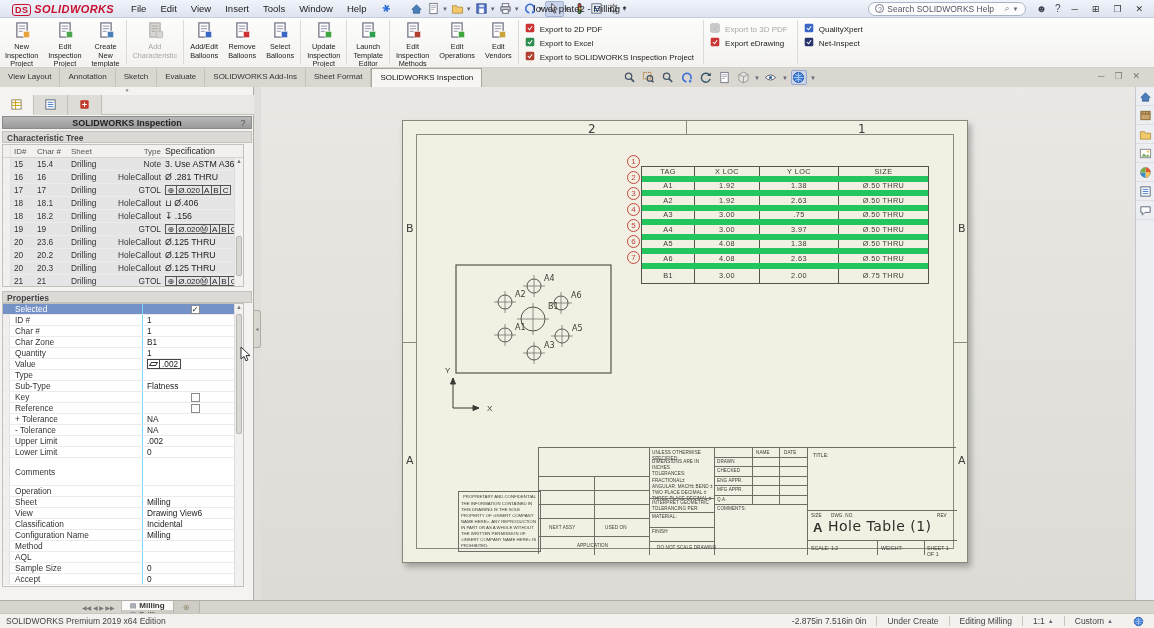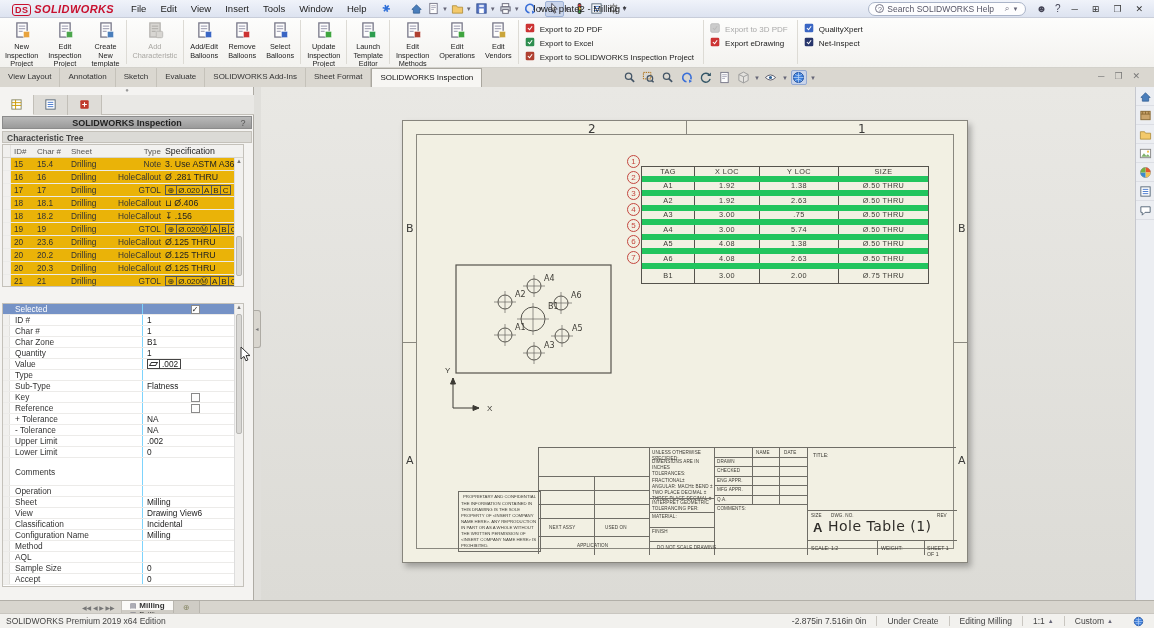--- a/index.html
+++ b/index.html
@@ -64,21 +64,21 @@
     background:linear-gradient(#b9b9b9,#9a9a9a);border:1px solid #8b8b8b;
     font-size:9px;font-weight:bold;color:#222;text-align:center;line-height:12px}
   #panel-help{position:absolute;right:2px;top:0;width:12px;color:#555;font-weight:normal}
   .section-label{position:absolute;left:2px;width:250px;height:12px;background:#dbdad6;border:1px solid #c4c1ba;
     font-size:8.5px;font-weight:bold;color:#444;padding:1px 0 0 4px}
   #tree-label{top:44px}
   #prop-label{top:204px}
 
   #tree{position:absolute;left:2px;top:57px;width:242px;height:143px;background:#fff;border:1px solid #c4c1ba;overflow:hidden}
   .tree-h{display:flex;height:13px;background:#f2f1ef;border-bottom:1px solid #d6d4cf;font-size:8px;color:#555;align-items:center}
-  .tree-r{display:flex;height:13px;border-bottom:1px solid #ebebe9;font-size:8.3px;align-items:center;background:#eab308}
+  .tree-r{display:flex;height:13px;border-bottom:1px solid #ebebe9;font-size:8.3px;align-items:center;background:#e5e5e5}
   .c-g{width:8px;align-self:stretch;background:#f1f0ee;border-right:1px solid #e2e1de}
   .c-id{width:26px;padding-left:3px}
   .c-char{width:34px}
   .c-sheet{width:37px}
   .c-type{width:55px;text-align:right;padding-right:2px}
   .c-spec{flex:1;padding-left:2px;font-size:8.8px;color:#222;white-space:nowrap;overflow:hidden}
   .gframe{display:inline-flex;align-items:stretch;border:1px solid #555;height:10px;line-height:9px}
   .gseg{padding:0 1.5px;border-right:1px solid #555;font-size:8px}
   .gseg:last-child{border-right:none}
   #tree-scroll{position:absolute;right:0;top:13px;bottom:0;width:9px;background:#f2f1ef;border-left:1px solid #ddd;font-size:6px;color:#777;text-align:center}
@@ -599,20 +599,21 @@
                 <span class="gseg" data-name="gtol-segment">⊕</span>
                 <span class="gseg" data-name="gtol-segment">Ø.020Ⓜ</span>
                 <span class="gseg" data-name="gtol-segment">A</span>
                 <span class="gseg" data-name="gtol-segment">B</span>
                 <span class="gseg" data-name="gtol-segment">C</span>
               </span></span>
           </div>
         </div>
       <div id="tree-scroll" data-name="tree-scrollbar">▲<div id="tree-thumb" data-name="tree-scrollbar-thumb"></div></div>
     </div>
+    <div class="section-label" id="prop-label" data-name="properties-header">Properties</div>
     <div id="props" data-name="properties-grid">
       <div id="props-body">
           <div class="prow sel" data-name="property-row-selected">
             <span class="pg" data-name="row-gutter"></span>
             <span class="plab" data-name="property-label">Selected</span>
             <span class="pval center" data-name="property-value-selected">
               <span class="cb" data-name="checkbox">✓</span>
             </span>
           </div>
           <div class="prow" data-name="property-row-id">
@@ -782,21 +783,21 @@
           </div>
           <div class="ht-row" data-name="hole-table-row">
             <span class="ht-c ht-c0" data-name="hole-table-cell">A3</span>
             <span class="ht-c ht-c1" data-name="hole-table-cell">3.00</span>
             <span class="ht-c ht-c2" data-name="hole-table-cell">.75</span>
             <span class="ht-c ht-c3" data-name="hole-table-cell">Ø.50 THRU</span>
           </div>
           <div class="ht-row" data-name="hole-table-row">
             <span class="ht-c ht-c0" data-name="hole-table-cell">A4</span>
             <span class="ht-c ht-c1" data-name="hole-table-cell">3.00</span>
-            <span class="ht-c ht-c2" data-name="hole-table-cell">5.74</span>
+            <span class="ht-c ht-c2" data-name="hole-table-cell">3.97</span>
             <span class="ht-c ht-c3" data-name="hole-table-cell">Ø.50 THRU</span>
           </div>
           <div class="ht-row" data-name="hole-table-row">
             <span class="ht-c ht-c0" data-name="hole-table-cell">A5</span>
             <span class="ht-c ht-c1" data-name="hole-table-cell">4.08</span>
             <span class="ht-c ht-c2" data-name="hole-table-cell">1.38</span>
             <span class="ht-c ht-c3" data-name="hole-table-cell">Ø.50 THRU</span>
           </div>
           <div class="ht-row" data-name="hole-table-row">
             <span class="ht-c ht-c0" data-name="hole-table-cell">A6</span>

